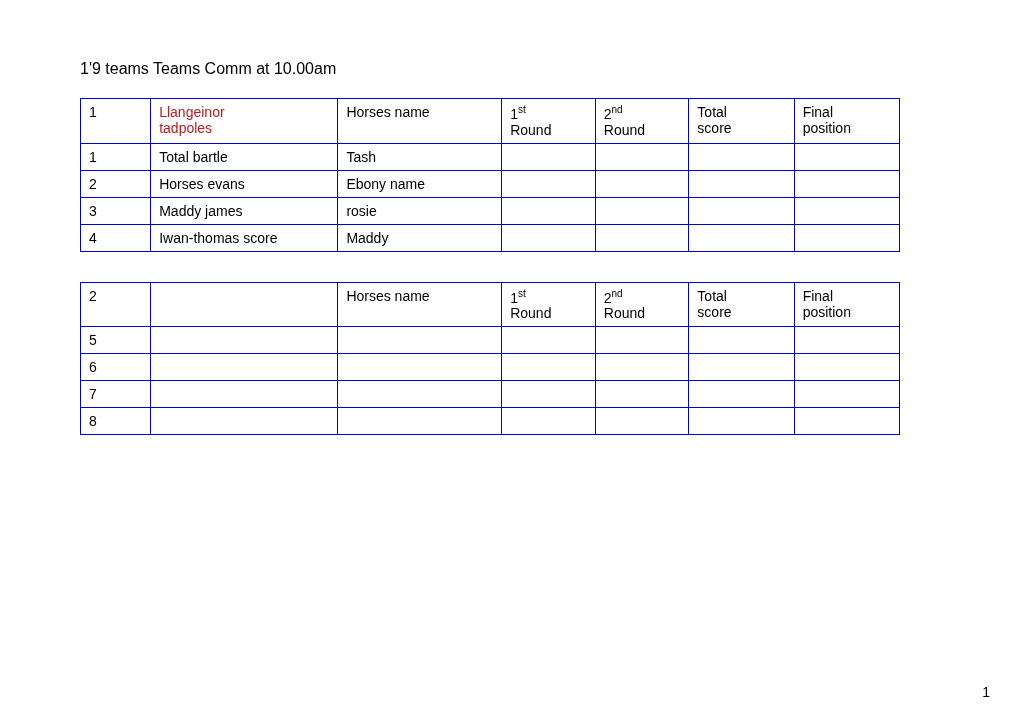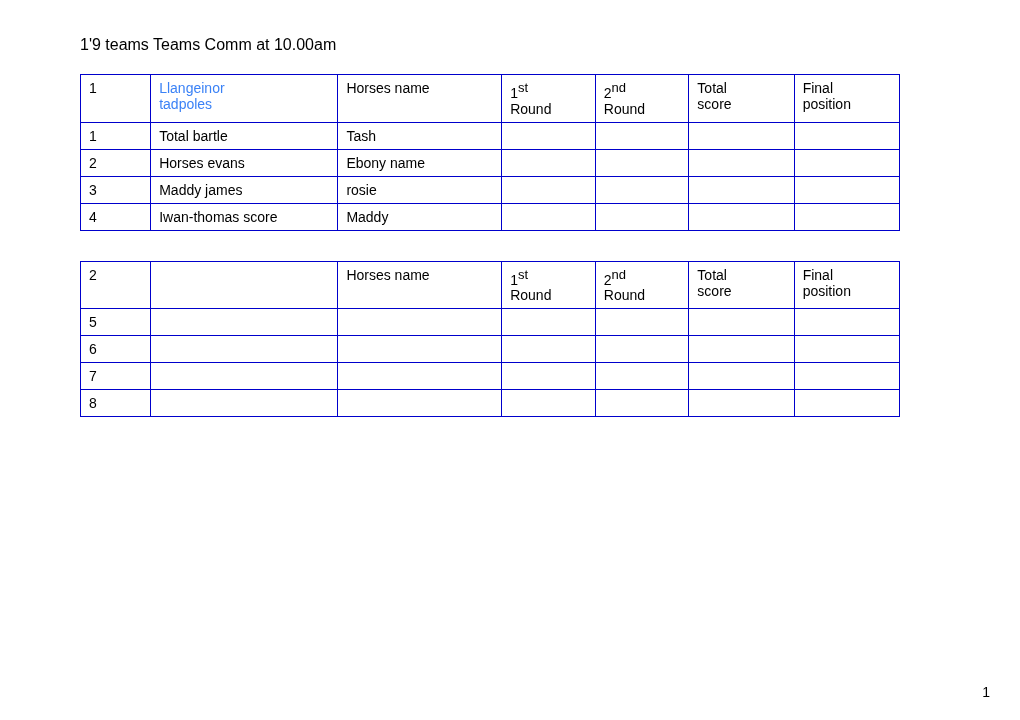--- a/index.html
+++ b/index.html
@@ -12,21 +12,21 @@
       background: #ffffff;
       font-family: Arial, sans-serif;
       font-size: 14px;
       color: #000000;
       width: 1020px;
       min-height: 720px;
       position: relative;
     }
 
     .page-container {
-      padding: 36px 80px;
+      padding: 60px 80px;
     }
 
     .page-title {
       font-size: 16px;
       margin-bottom: 20px;
       color: #000000;
     }
 
     .table-section {
       margin-bottom: 30px;
@@ -64,29 +64,29 @@
     .col-total {
       width: 90px;
     }
 
     .col-final {
       width: 90px;
       margin-left: 40px;
     }
 
     .team-red {
-      color: #3b82f6;
+      color: #b91c1c;
     }
 
     .header-cell {
       vertical-align: top;
     }
 
     .sup-text {
-      font-size: 13px;
+      font-size: 10px;
       vertical-align: super;
     }
 
     .page-number {
       position: absolute;
       bottom: 20px;
       right: 30px;
       font-size: 14px;
       color: #000000;
     }

